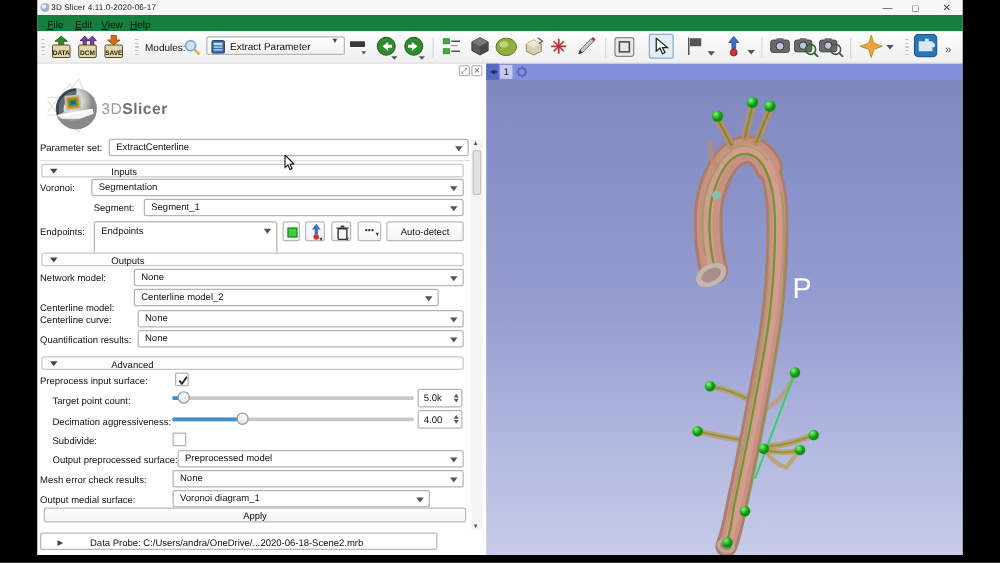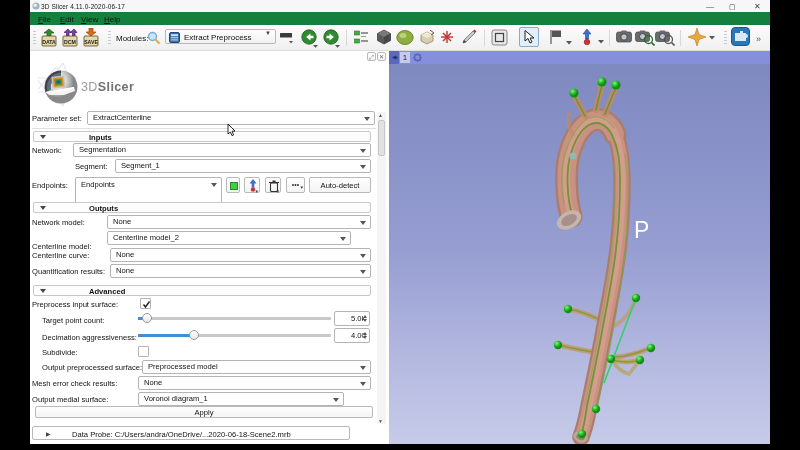--- a/index.html
+++ b/index.html
@@ -34,28 +34,28 @@
 .lbl { position:absolute; white-space:nowrap; }
 .combo { position:absolute; height:14px; background:#fff;
   border:1px solid #b4b4b4; border-radius:2px; font-size:7.6px; color:#111;
   line-height:12px; padding-left:5px; white-space:nowrap; }
 .combo:after { content:""; position:absolute; right:4px; top:5px;
   border-left:3px solid transparent; border-right:3px solid transparent;
   border-top:4px solid #555; }
 .sect { position:absolute; left:3px; width:338px; height:11px;
   border:1px solid #c8c8c8; border-radius:2px; background:#fdfdfd;
   font-size:7.6px; color:#111; }
-.sect b { font-weight:bold; position:absolute; left:15px; top:1px;padding-left:40px; }
+.sect b { font-weight:normal; position:absolute; left:15px; top:1px;padding-left:40px; }
 .sect i { position:absolute; left:6px; top:3px; border-left:3px solid transparent;
   border-right:3px solid transparent; border-top:4px solid #444; }
 .btn { position:absolute; background:linear-gradient(#fefefe,#f4f4f4);
   border:1px solid #b9b9b9; border-radius:2px; }
 .spin { position:absolute; width:36px; height:15px; border:1px solid #b4b4b4;
   border-radius:2px; background:#fff; font-size:7.6px; line-height:13px;
-  padding-left:16px; }
+  padding-left:4px; }
 .spin:before { content:""; position:absolute; right:2px; top:3px;
   border-left:2.5px solid transparent; border-right:2.5px solid transparent;
   border-bottom:3px solid #555; }
 .spin:after { content:""; position:absolute; right:2px; bottom:3px;
   border-left:2.5px solid transparent; border-right:2.5px solid transparent;
   border-top:3px solid #555; }
 .slider { position:absolute; height:3px; background:#c8c8c8; border-radius:1px; }
 .slfill { position:absolute; left:0; top:0; height:3px; background:#3f8fd2; }
 .slhandle { position:absolute; top:-4px; width:10px; height:10px;
   border-radius:50%; background:linear-gradient(#fdfdfd,#e8e8e8);
@@ -118,21 +118,21 @@
       <circle cx="5.5" cy="5.5" r="4" fill="#cfe4f2" stroke="#7aaed0" stroke-width="1.5"></circle>
       <line x1="8.5" y1="8.5" x2="12.5" y2="12.5" stroke="#e8a84a" stroke-width="2"></line>
     </svg>
     <div id="modcombo">
       <svg class="abs" style="left:3px;top:2px" width="11" height="11" viewBox="0 0 11 11">
         <rect x="0.5" y="0.5" width="10" height="10" rx="1.5" fill="#3a6ea8" stroke="#224a78"></rect>
         <rect x="2" y="2.2" width="7" height="2" fill="#cfe0f0"></rect>
         <rect x="2" y="5" width="7" height="1.4" fill="#9ec0dc"></rect>
         <rect x="2" y="7.2" width="7" height="1.4" fill="#9ec0dc"></rect>
       </svg>
-      <span class="abs" style="left:18px;top:2.5px">Extract Preprocess</span>
+      <span class="abs" style="left:18px;top:2.5px">Extract Parameter</span>
       <span class="abs" style="right:4px;top:0px;color:#444;font-size:6px">▼</span>
     </div>
     <svg class="tico" style="left:250px;top:7px" width="15" height="12" viewBox="0 0 15 12">
       <rect x="0" y="1" width="12" height="4.5" rx="0.5" fill="#3a3a3a"></rect>
       <path d="M9 9 L13 9 L11 11.5 Z" fill="#555"></path>
     </svg>
     <svg class="tico" style="left:271px;top:4px" width="18" height="19" viewBox="0 0 18 19">
       <circle cx="8" cy="8" r="7.2" fill="#2e8b2e" stroke="#1c5c1c" stroke-width="0.8"></circle>
       <path d="M9.5 4.5 L5 8 L9.5 11.5 L9.5 9.2 L12.5 9.2 L12.5 6.8 L9.5 6.8 Z" fill="#fff"></path>
       <path d="M12 16 L17 16 L14.5 18.8 Z" fill="#555"></path>
@@ -260,21 +260,21 @@
       <path d="M8 29 L36 24 L36 26 L9 30.5 Z" fill="#fdfdfc"></path>
       <text x="43" y="28" font-size="12.5" fill="#9a9a9a" letter-spacing="0.4">3D<tspan font-weight="bold" fill="#717171">Slicer</tspan></text>
     </svg>
     <span class="lbl" style="left:2px;top:63px">Parameter set:</span>
     <div class="combo" style="left:57px;top:60px;width:288px">ExtractCenterline</div>
     <div class="abs" style="left:2px;top:77px;width:344px;height:1px;background:#e0e0e0"></div>
     <div class="sect" style="top:80px">
         <i></i>
         <b>Inputs</b>
       </div>
-    <span class="lbl" style="left:2px;top:95px">Network:</span>
+    <span class="lbl" style="left:2px;top:95px">Voronoi:</span>
     <div class="combo" style="left:43px;top:92px;width:298px">Segmentation</div>
     <span class="lbl" style="left:45px;top:111px">Segment:</span>
     <div class="combo" style="left:85px;top:108px;width:256px">Segment_1</div>
     <span class="lbl" style="left:2px;top:130px">Endpoints:</span>
     <div class="combo" style="left:45px;top:126px;width:147px;height:32px;line-height:14px">Endpoints</div>
     <div class="btn" style="left:196px;top:126px;width:14px;height:16px">
         <div class="abs" style="left:2.5px;top:4px;width:8px;height:8px;background:#3fd03f;border:1px solid #2a8a2a"></div>
       </div>
     <div class="btn" style="left:214px;top:126px;width:16px;height:16px">
       <svg class="abs" style="left:3px;top:1px" width="10" height="13" viewBox="0 0 10 13">

